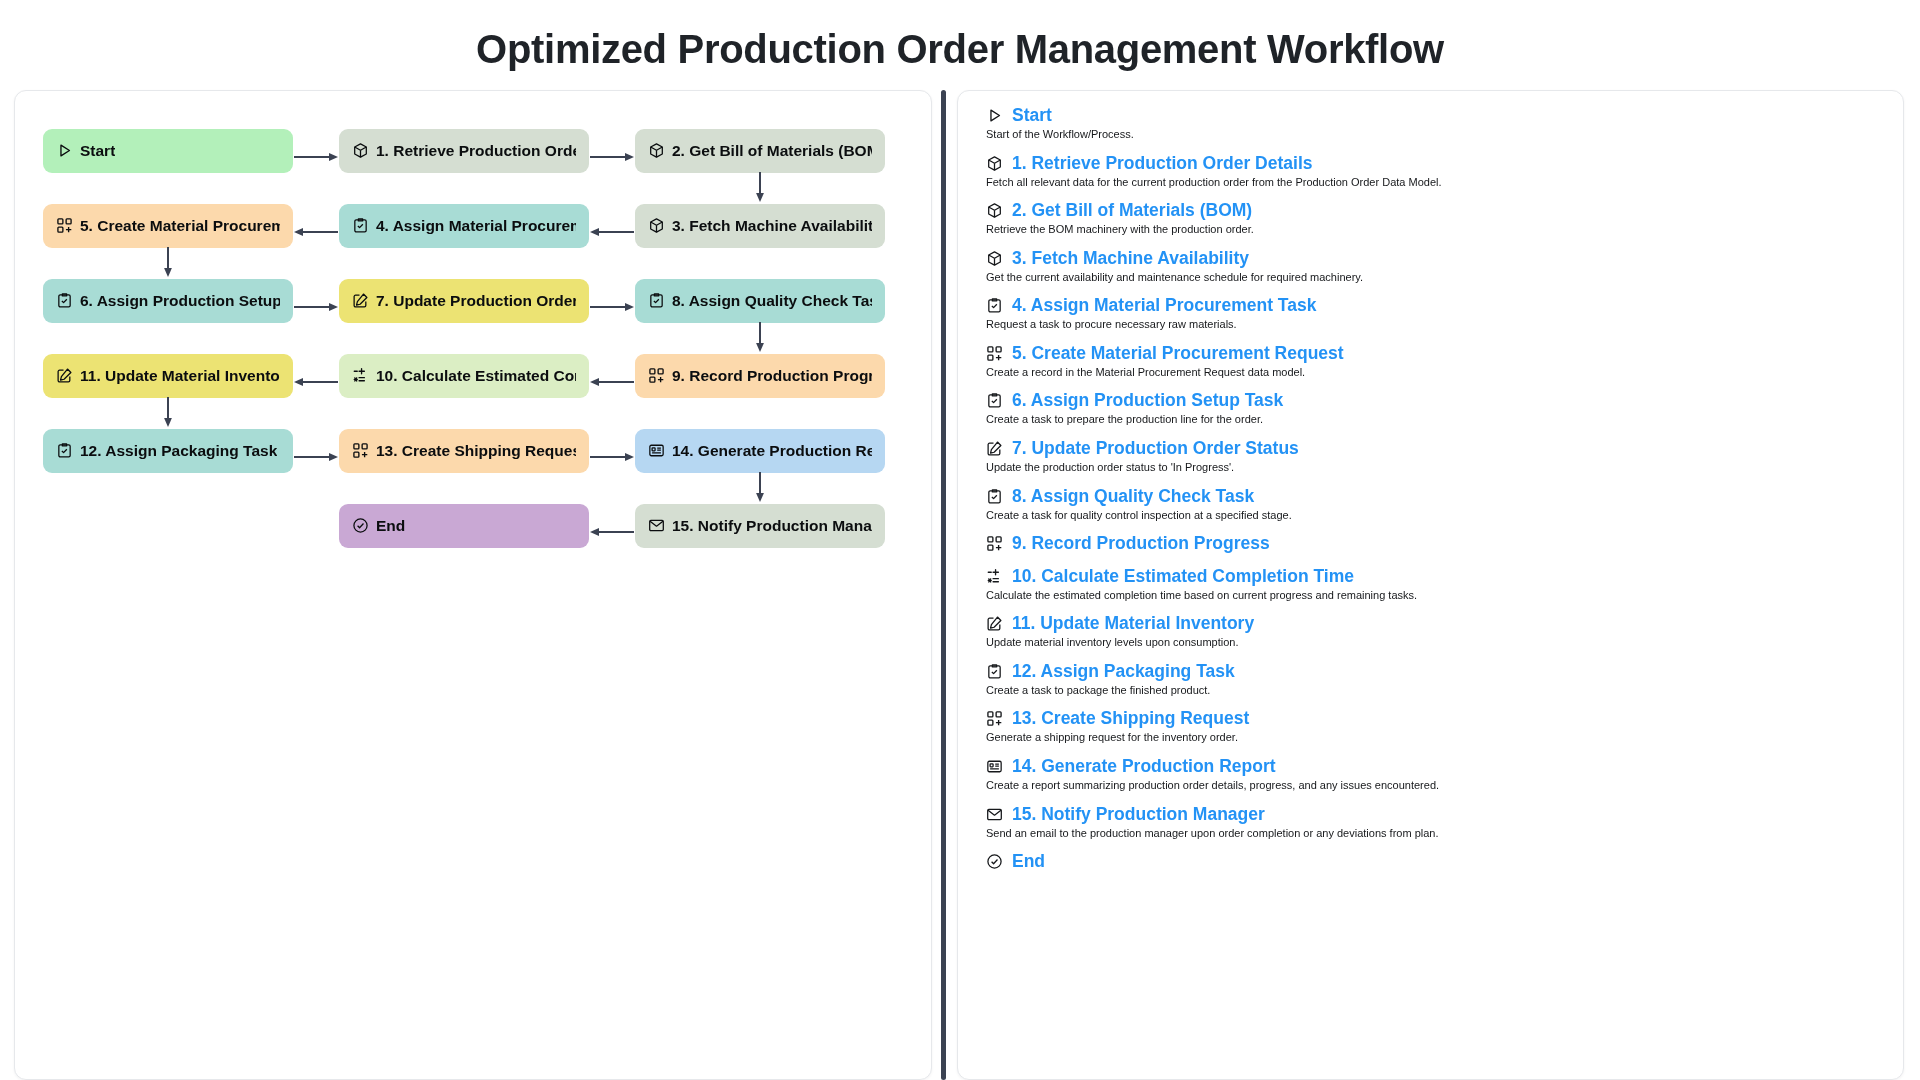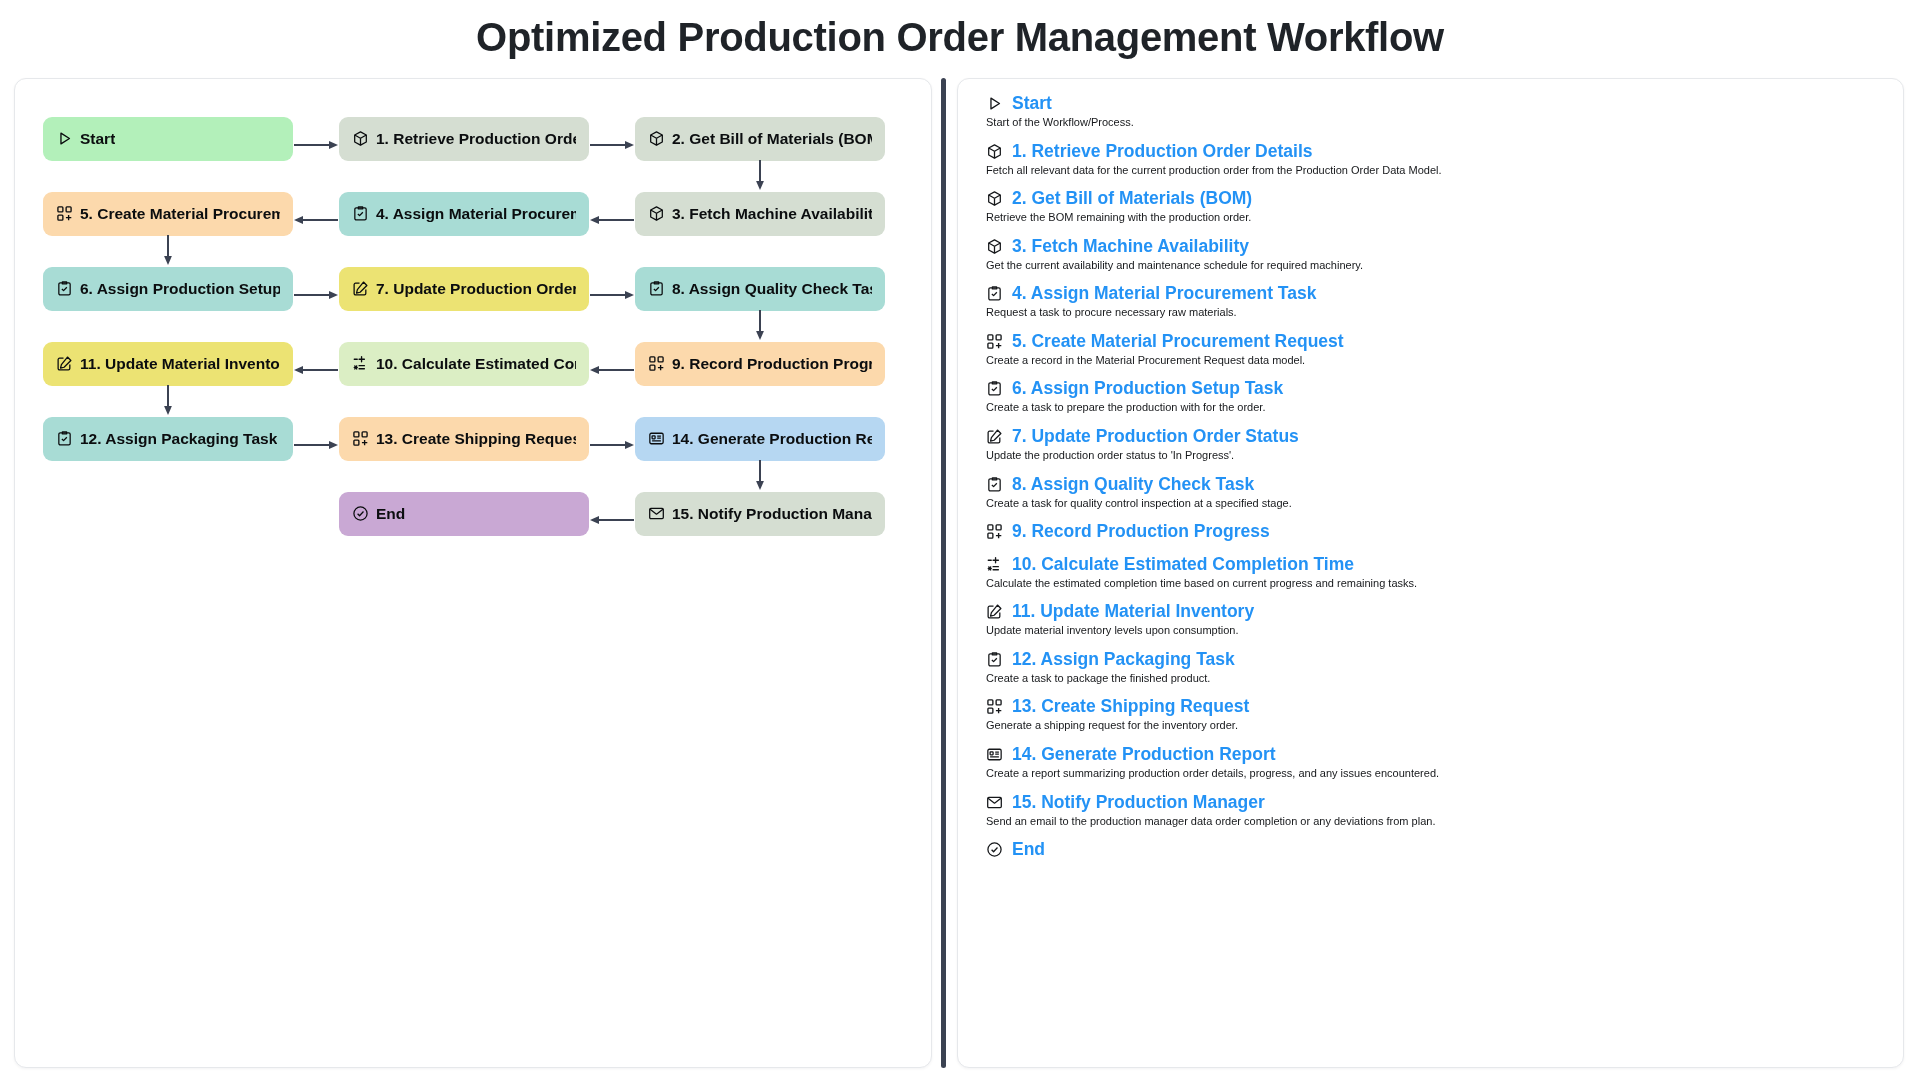--- a/index.html
+++ b/index.html
@@ -9,21 +9,21 @@
     font-family: "Liberation Sans", sans-serif;
     overflow: hidden;
   }
 
   #page-title {
     text-align: center;
     font-size: 40px;
     font-weight: bold;
     color: #1f2328;
     letter-spacing: -0.3px;
-    padding-top: 14px;
+    padding-top: 26px;
     padding-bottom: 18px;
     line-height: 1.15;
   }
 
   #workspace {
     display: flex;
     align-items: stretch;
     height: 990px;
     padding: 0 16px 0 14px;
     gap: 0;
@@ -495,21 +495,21 @@
           <div class="legend-head">
             <span class="legend-icon">
               <svg width="17" height="17" viewBox="0 0 24 24" fill="none" stroke="currentColor" stroke-width="1.8" stroke-linejoin="round">
                 <path d="M12 2.6 20.2 7v10L12 21.4 3.8 17V7Z"></path>
                 <path d="M3.8 7 12 11.6 20.2 7"></path>
                 <path d="M12 11.6v9.8"></path>
               </svg>
             </span>
             <span class="legend-title">2. Get Bill of Materials (BOM)</span>
           </div>
-          <div class="legend-desc">Retrieve the BOM remaining with the production order.</div>
+          <div class="legend-desc">Retrieve the BOM machinery with the production order.</div>
         </div>
         <div class="legend-item">
           <div class="legend-head">
             <span class="legend-icon">
               <svg width="17" height="17" viewBox="0 0 24 24" fill="none" stroke="currentColor" stroke-width="1.8" stroke-linejoin="round">
                 <path d="M12 2.6 20.2 7v10L12 21.4 3.8 17V7Z"></path>
                 <path d="M3.8 7 12 11.6 20.2 7"></path>
                 <path d="M12 11.6v9.8"></path>
               </svg>
             </span>
@@ -548,21 +548,21 @@
           <div class="legend-head">
             <span class="legend-icon">
               <svg width="17" height="17" viewBox="0 0 24 24" fill="none" stroke="currentColor" stroke-width="1.8" stroke-linejoin="round">
                 <rect x="4" y="4" width="16" height="17" rx="2"></rect>
                 <path d="M9 2.5h6v3H9z"></path>
                 <path d="m8.3 12.6 2.4 2.4 4.6-4.8"></path>
               </svg>
             </span>
             <span class="legend-title">6. Assign Production Setup Task</span>
           </div>
-          <div class="legend-desc">Create a task to prepare the production with for the order.</div>
+          <div class="legend-desc">Create a task to prepare the production line for the order.</div>
         </div>
         <div class="legend-item">
           <div class="legend-head">
             <span class="legend-icon">
               <svg width="17" height="17" viewBox="0 0 24 24" fill="none" stroke="currentColor" stroke-width="1.8" stroke-linejoin="round">
                 <path d="M19.5 13.5V19a2 2 0 0 1-2 2H5a2 2 0 0 1-2-2V6.5a2 2 0 0 1 2-2h5.6"></path>
                 <path d="M16.2 2.9 21 7.7 11.4 17.3l-5 1.2 1.2-5Z"></path>
               </svg>
             </span>
             <span class="legend-title">7. Update Production Order Status</span>
@@ -668,21 +668,21 @@
         <div class="legend-item">
           <div class="legend-head">
             <span class="legend-icon">
               <svg width="17" height="17" viewBox="0 0 24 24" fill="none" stroke="currentColor" stroke-width="1.8" stroke-linejoin="round">
                 <rect x="2.4" y="4.8" width="19.2" height="14.4" rx="1.6"></rect>
                 <path d="m2.9 6 9.1 7 9.1-7"></path>
               </svg>
             </span>
             <span class="legend-title">15. Notify Production Manager</span>
           </div>
-          <div class="legend-desc">Send an email to the production manager data order completion or any deviations from plan.</div>
+          <div class="legend-desc">Send an email to the production manager upon order completion or any deviations from plan.</div>
         </div>
         <div class="legend-item">
           <div class="legend-head">
             <span class="legend-icon">
               <svg width="17" height="17" viewBox="0 0 24 24" fill="none" stroke="currentColor" stroke-width="1.8" stroke-linejoin="round">
                 <circle cx="12" cy="12" r="9.3"></circle>
                 <path d="m7.9 12.3 2.8 2.9 5.5-6"></path>
               </svg>
             </span>
             <span class="legend-title">End</span>

